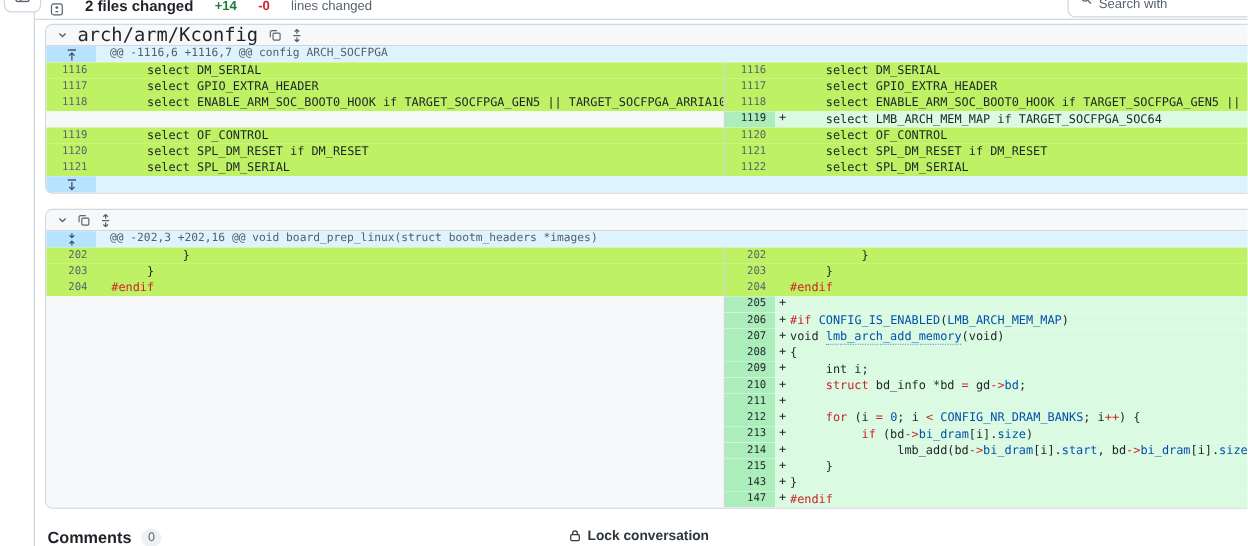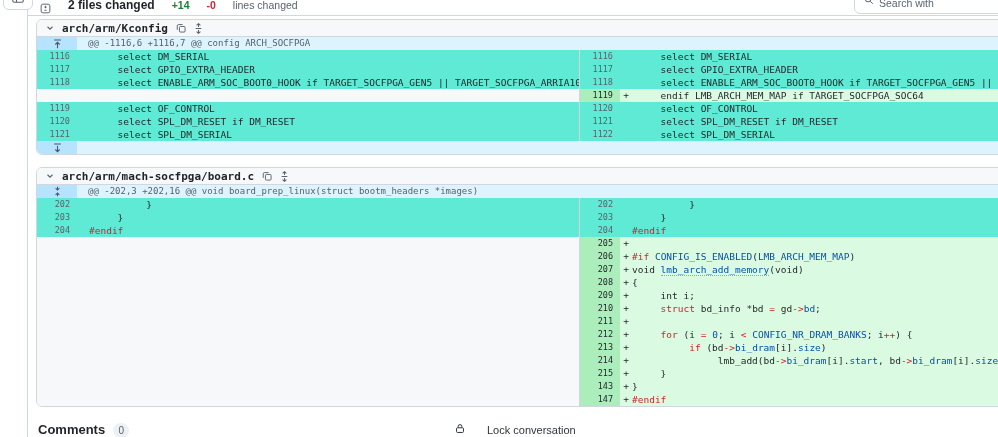--- a/index.html
+++ b/index.html
@@ -33,21 +33,21 @@
   
   #files{margin-left:36px;padding-top:3px;}
   .file-card{
     width:1088px;border:1px solid #d0d7de;border-radius:6px;overflow:hidden;
     margin-bottom:12px;background:#fff;
   }
   .file-header{
     height:16px;background:#f6f8fa;border-bottom:1px solid #d0d7de;
     display:flex;align-items:center;gap:8px;padding:0 9px;cursor:pointer;
   }
-  .file-name{font-family:"DejaVu Sans Mono",monospace;font-size:11px;font-weight:700;color:#1f2328;}
+  .file-name{font-family:"DejaVu Sans Mono",monospace;font-size:15px;font-weight:400;color:#1f2328;}
   .icon-btn{display:flex;align-items:center;cursor:pointer;background:none;border:none;padding:0;}
 
   .hunk-row{display:flex;height:13px;}
   .hunk-gutter{flex:0 0 40px;background:#b6e3ff;display:flex;align-items:center;justify-content:center;cursor:pointer;}
   .hunk-text{
     flex:1;background:#ddf4ff;font-family:"DejaVu Sans Mono",monospace;font-size:9px;
     color:#57606a;line-height:13px;padding-left:11px;white-space:pre;overflow:hidden;
   }
   .diff-row{display:flex;height:13px;}
   .half{display:flex;width:543px;box-sizing:border-box;overflow:hidden;}
@@ -55,21 +55,21 @@
   .half.right{width:544px;}
   .num{
     flex:0 0 40px;box-sizing:border-box;text-align:right;padding-right:7px;cursor:pointer;
     font-family:"DejaVu Sans Mono",monospace;font-size:8.5px;line-height:13px;color:#59636e;
   }
   .marker{flex:0 0 12px;text-align:center;font-family:"DejaVu Sans Mono",monospace;font-size:9.5px;line-height:12px;color:#1f2328;}
   .code{
     flex:1;font-family:"DejaVu Sans Mono",monospace;font-size:9.5px;line-height:13px;
     white-space:pre;tab-size:5;-moz-tab-size:5;overflow:hidden;
   }
-  .t-ctx{background:#5eead4;}
+  .t-ctx{background:#bef264;}
   .t-add{background:#dafbe1;}
   .t-add .num{background:#aceebb;color:#1f2328;}
   .t-empty{background:#f6f8fa;}
   .expander-row{display:flex;height:13px;}
   .exp-gutter{flex:0 0 40px;background:#b6e3ff;display:flex;align-items:center;justify-content:center;cursor:pointer;}
   .exp-fill{flex:1;background:#ddf4ff;}
 
   .sg-p{color:#1f2328;text-align:right;}
   .sg-k{color:#cf222e;}
   .sg-o{color:#cf222e;}
@@ -77,22 +77,22 @@
   .sg-f{color:#0550ae;border-bottom:1px dotted #7aa7d6;}
 
   
   .comments-row{margin:14px 0 0 38px;height:18px;display:flex;align-items:center;position:relative;}
   .comments-title{font-size:13px;font-weight:700;color:#1f2328;line-height:16px;}
   .count-badge{
     margin-left:8px;min-width:16px;height:15px;line-height:15px;padding:0 4px;box-sizing:border-box;
     background:#eef1f4;border-radius:9px;text-align:center;font-size:10px;color:#59636e;
   }
   .lock-btn{
-    position:absolute;left:417px;top:2px;display:flex;align-items:flex-end;gap:22px;
-    font-size:11px;font-weight:400;color:#2f363d;cursor:pointer;
+    position:absolute;left:417px;top:2px;display:flex;align-items:flex-start;gap:5px;
+    font-size:11px;font-weight:700;color:#2f363d;cursor:pointer;
   }
 </style>
 </head>
 <body>
 
 <div class="rail"></div>
 
 <div class="sidebar-btn">
   <span>
     <svg width="12" height="9" viewBox="0 0 16 12" fill="none" stroke="#59636e" stroke-width="1.5">
@@ -198,21 +198,21 @@
       </div>
       <div class="diff-row">
         <div class="half left t-empty">
           <div class="num"></div>
           <div class="marker"></div>
           <div class="code"></div>
         </div>
         <div class="half right t-add">
           <div class="num">1119</div>
           <div class="marker">+</div>
-          <div class="code"><span class="sg-p">	endif LMB_ARCH_MEM_MAP if TARGET_SOCFPGA_SOC64</span></div>
+          <div class="code"><span class="sg-p">	select LMB_ARCH_MEM_MAP if TARGET_SOCFPGA_SOC64</span></div>
         </div>
       </div>
       <div class="diff-row">
         <div class="half left t-ctx">
           <div class="num">1119</div>
           <div class="marker"></div>
           <div class="code"><span class="sg-p">	select OF_CONTROL</span></div>
         </div>
         <div class="half right t-ctx">
           <div class="num">1120</div>
@@ -255,21 +255,20 @@
         <div class="exp-fill"></div>
       </div>
     </div>
     <div class="file-card">
       <div class="file-header">
         <span style="display: flex;">
           <svg width="8" height="8" viewBox="0 0 16 16" fill="none" stroke="#59636e" stroke-width="2.2">
             <path d="M3 5.5l5 5 5-5"></path>
           </svg>
         </span>
-        <span class="file-name">arch/arm/mach-socfpga/board.c</span>
         <button class="icon-btn">
           <span style="display: flex;">
             <svg width="10" height="10" viewBox="0 0 16 16" fill="none" stroke="#59636e" stroke-width="1.5">
               <rect x="5.5" y="5.5" width="9" height="9" rx="1.6"></rect>
               <path d="M10.5 2.5H4a2 2 0 0 0-2 2v6.5"></path>
             </svg>
           </span>
         </button>
         <button class="icon-btn">
           <span style="display: flex;">

